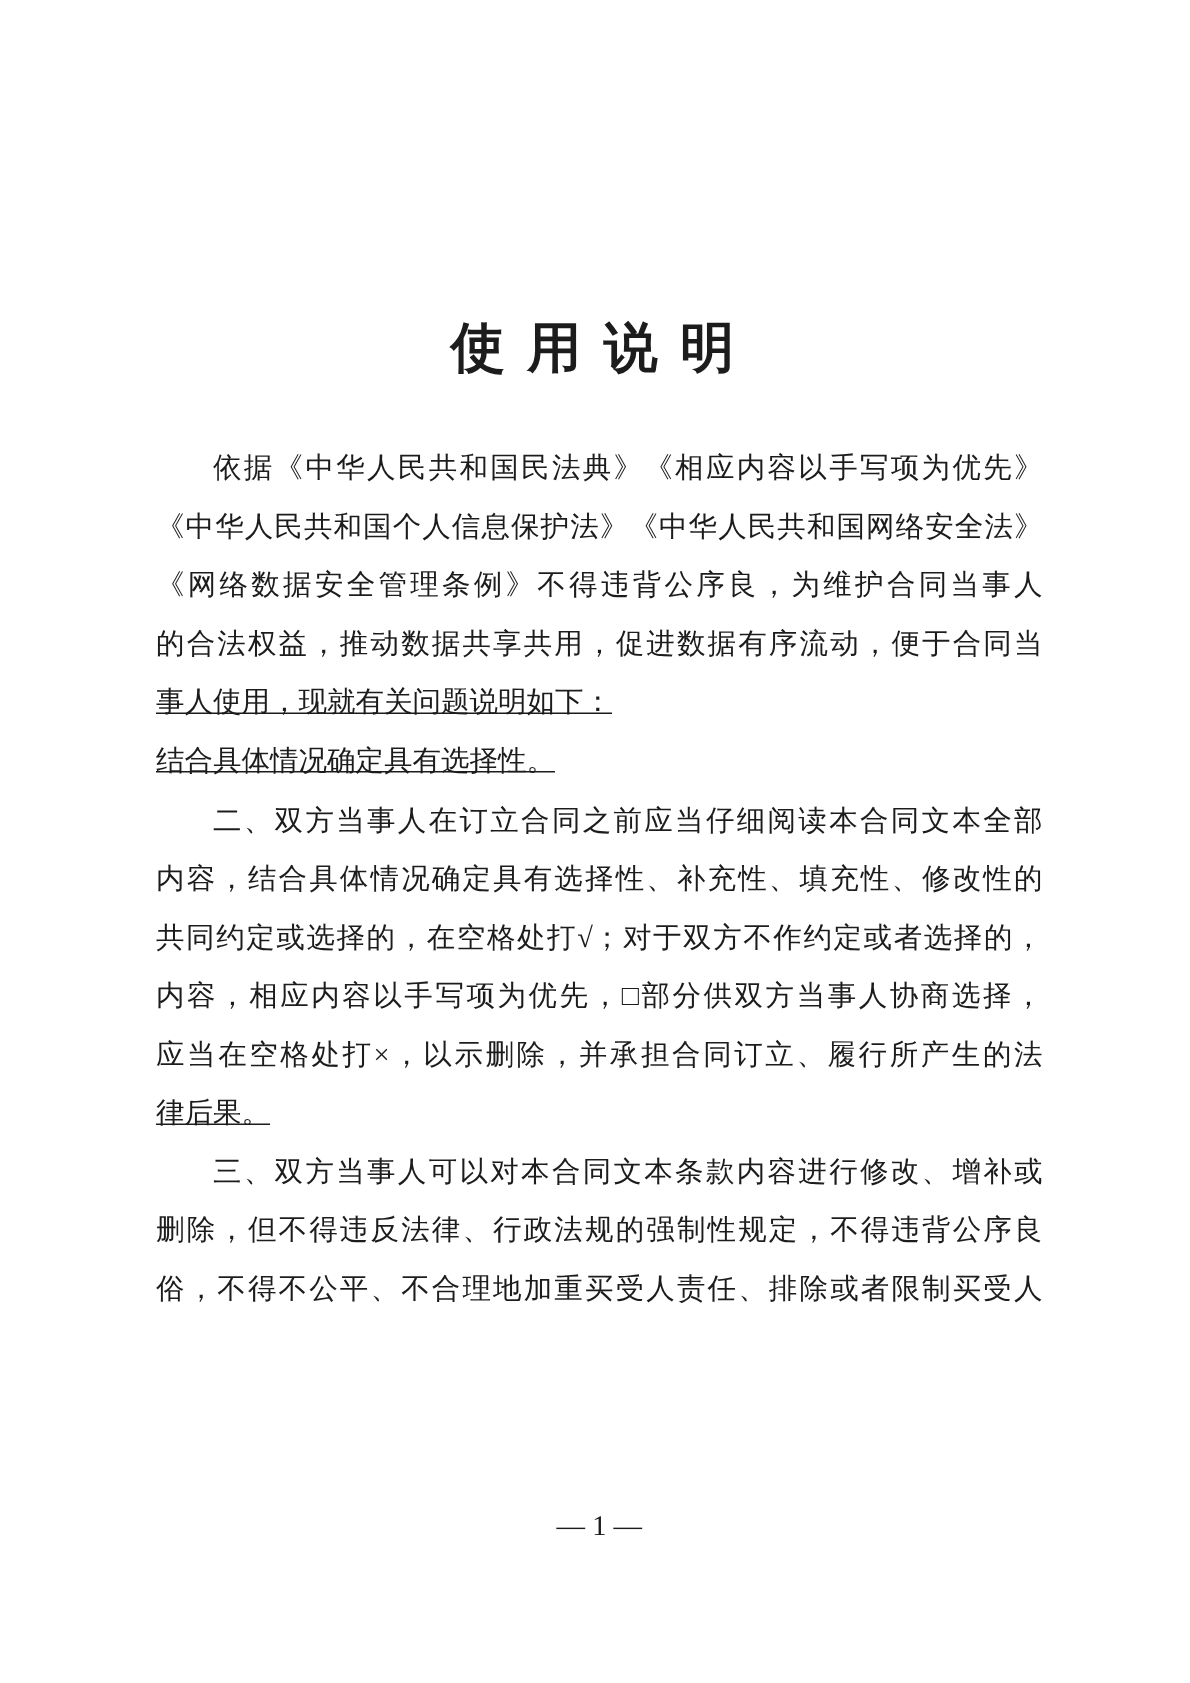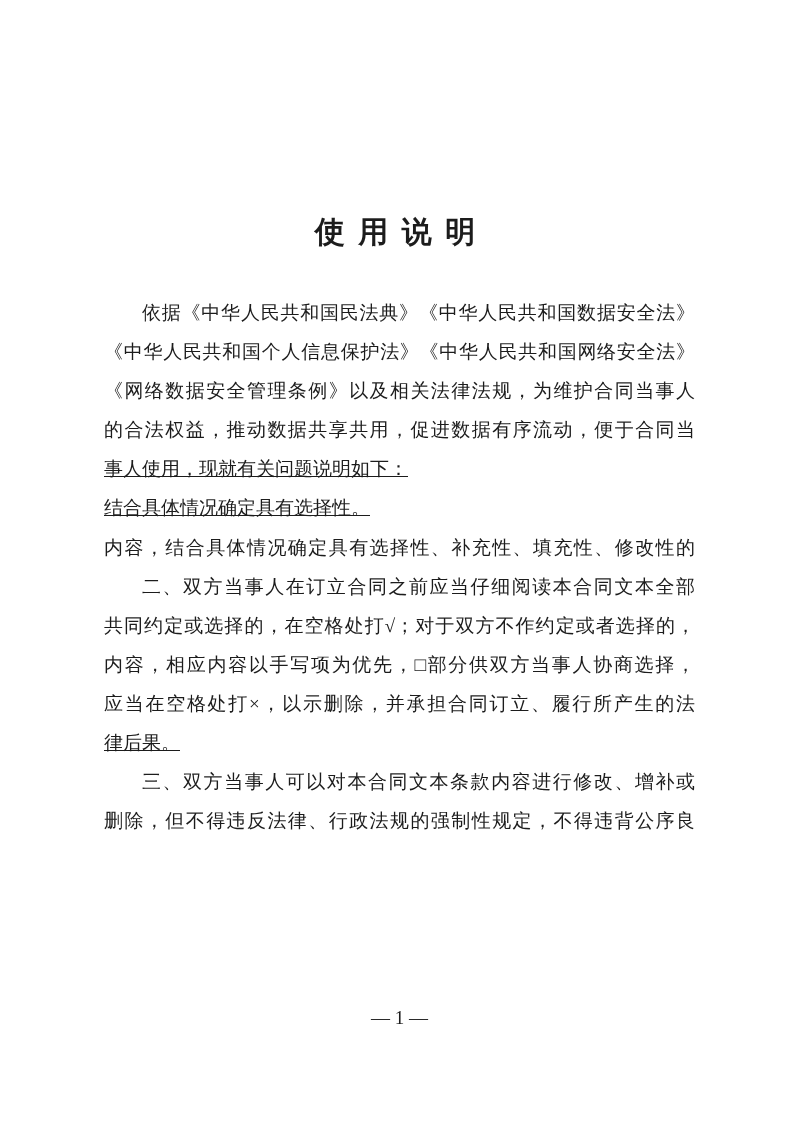--- a/index.html
+++ b/index.html
@@ -15,21 +15,21 @@
     font-family: "Liberation Serif", "DejaVu Serif", serif;
     overflow: hidden;
   }
 
   .doc-title {
     position: absolute;
     top: 217px;
     left: 0;
     width: 793px;
     text-align: center;
-    font-size: 30px;
+    font-size: 36px;
     line-height: 30px;
     font-weight: bold;
     letter-spacing: 3px;
     white-space: pre;
   }
 
   .doc-body {
     position: absolute;
     top: 293px;
     left: 104px;
@@ -59,31 +59,32 @@
   }
 </style>
 </head>
 <body>
 
 <div class="page">
 
   <h1 class="doc-title">使 用 说 明</h1>
 
   <div class="doc-body">
-      <div class="line first">依据《中华人民共和国民法典》《中华人民共和国数据安全法》</div>
+      <div class="line first">依据《中华人民共和国民法典》《相应内容以手写项为优先》</div>
       <div class="line">《中华人民共和国个人信息保护法》《中华人民共和国网络安全法》</div>
-      <div class="line">《网络数据安全管理条例》以及相关法律法规，为维护合同当事人</div>
+      <div class="line">《网络数据安全管理条例》不得违背公序良，为维护合同当事人</div>
       <div class="line">的合法权益，推动数据共享共用，促进数据有序流动，便于合同当</div>
       <div class="line last">事人使用，现就有关问题说明如下：</div>
       <div class="line last">结合具体情况确定具有选择性。</div>
+      <div class="line first">二、双方当事人在订立合同之前应当仔细阅读本合同文本全部</div>
       <div class="line">内容，结合具体情况确定具有选择性、补充性、填充性、修改性的</div>
-      <div class="line first">二、双方当事人在订立合同之前应当仔细阅读本合同文本全部</div>
       <div class="line">共同约定或选择的，在空格处打√；对于双方不作约定或者选择的，</div>
       <div class="line">内容，相应内容以手写项为优先，□部分供双方当事人协商选择，</div>
       <div class="line">应当在空格处打×，以示删除，并承担合同订立、履行所产生的法</div>
       <div class="line last">律后果。</div>
       <div class="line first">三、双方当事人可以对本合同文本条款内容进行修改、增补或</div>
       <div class="line">删除，但不得违反法律、行政法规的强制性规定，不得违背公序良</div>
+      <div class="line">俗，不得不公平、不合理地加重买受人责任、排除或者限制买受人</div>
     </div>
 
   <div class="page-number">— 1 —</div>
 
 </div>
 
 </body></html>

